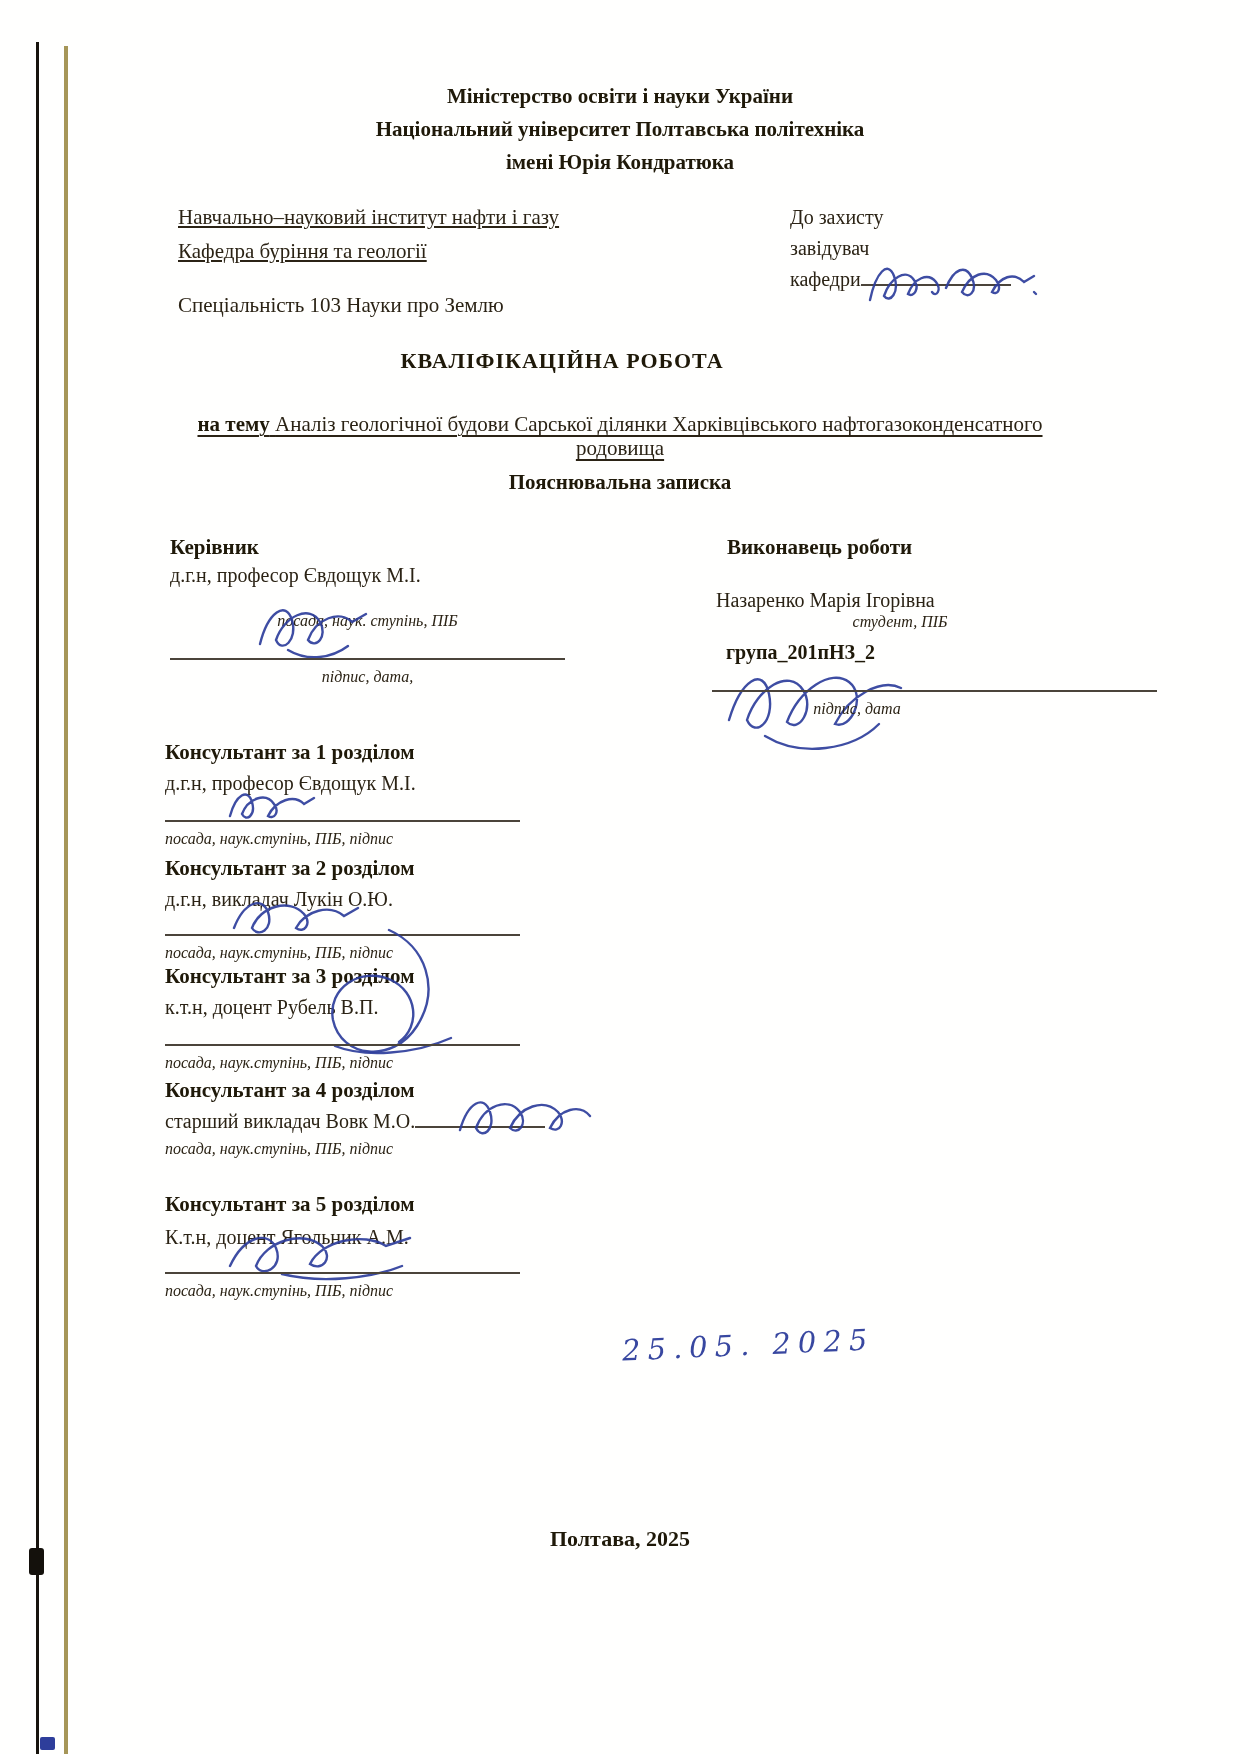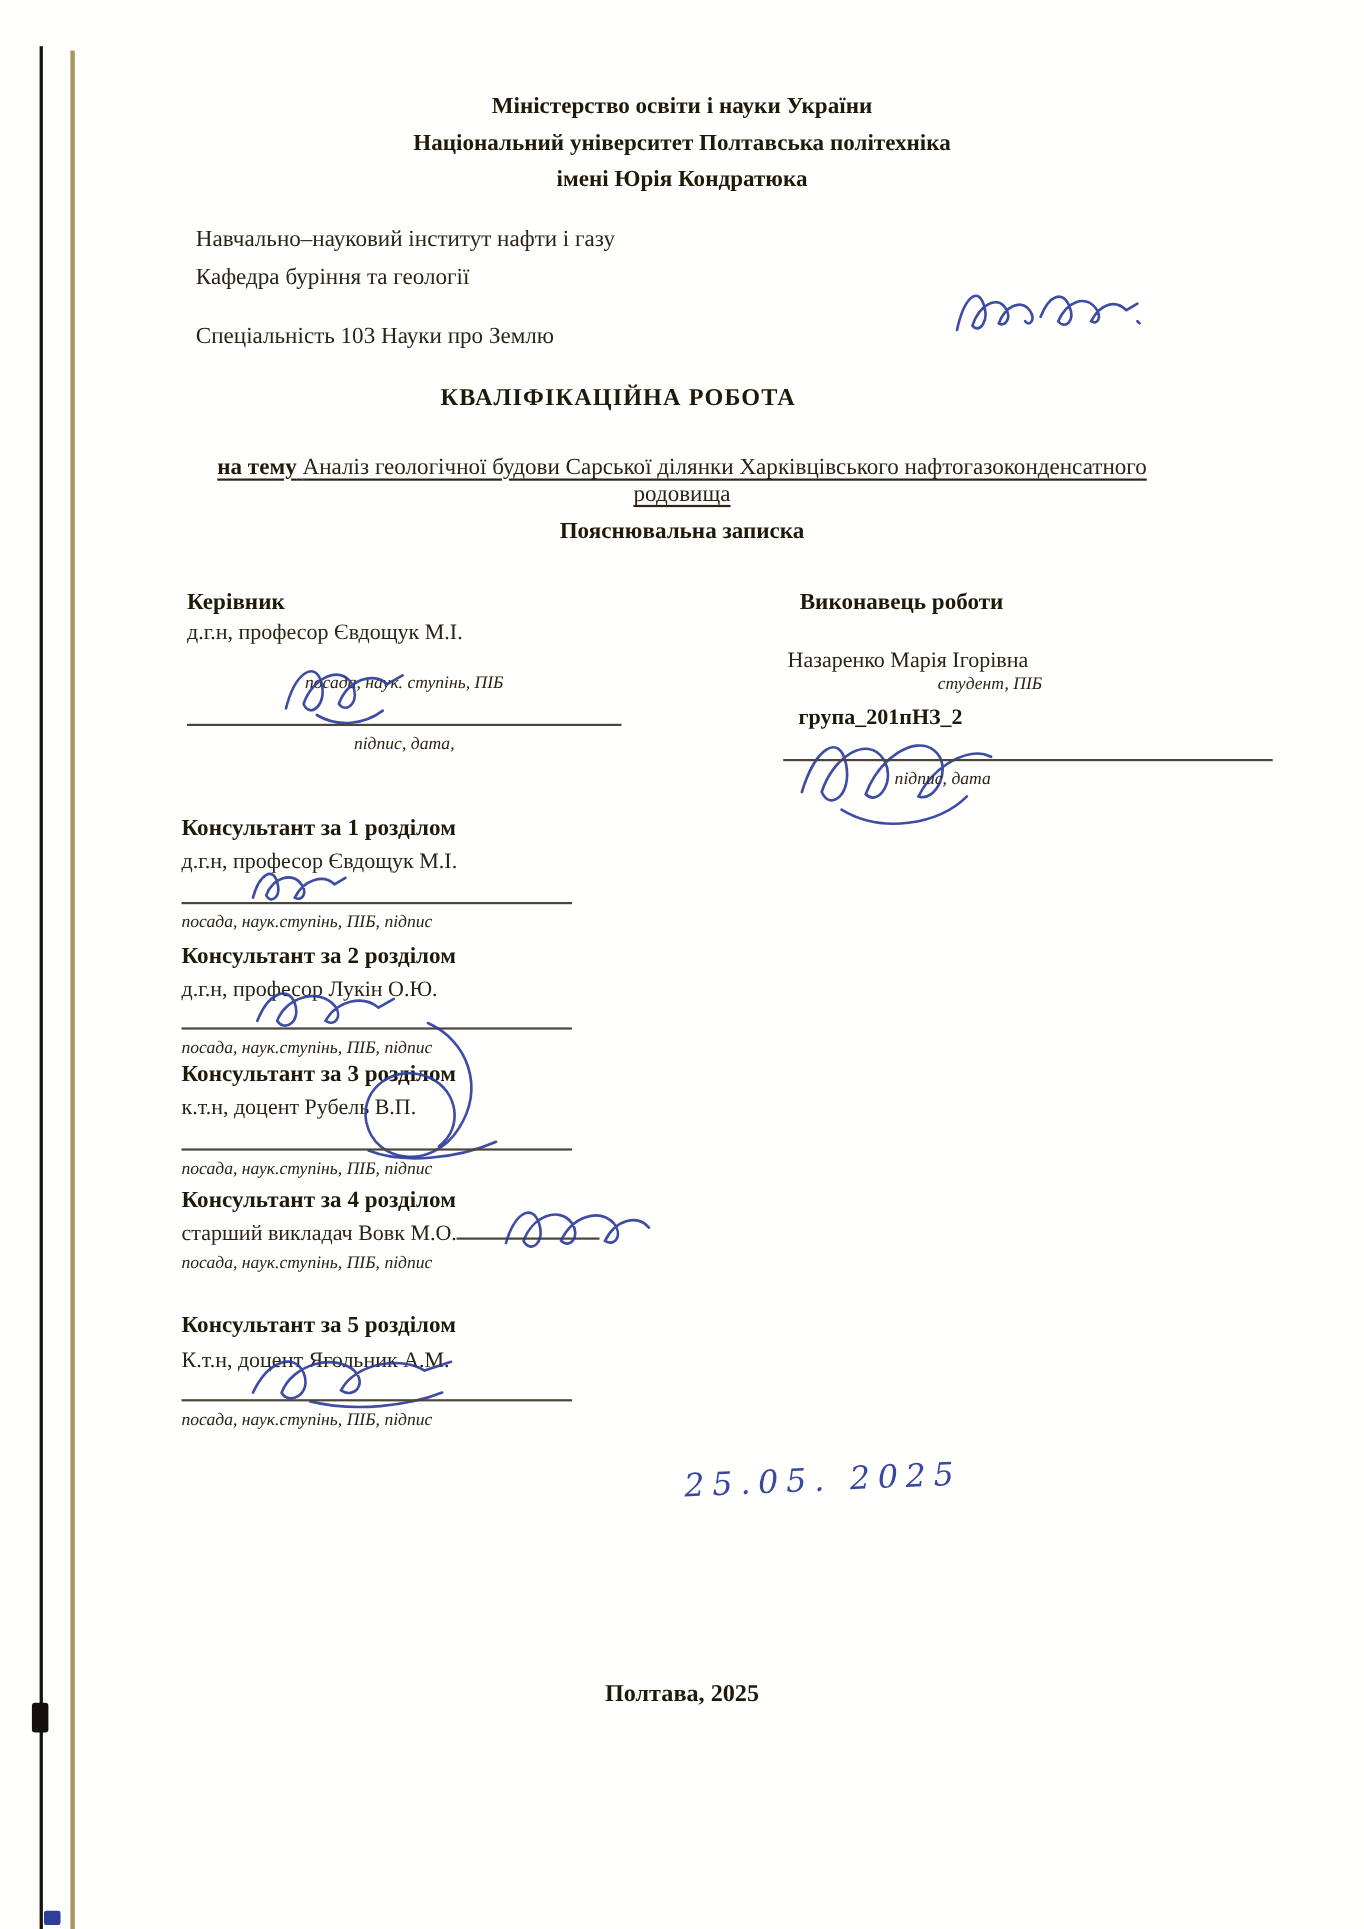--- a/index.html
+++ b/index.html
@@ -57,26 +57,33 @@
   <div class="abs scan-line-olive"></div>
   <div class="abs scan-mark-black"></div>
   <div class="abs scan-mark-blue"></div>
 
   <div class="abs center b" style="top:80px;left:0;width:1240px;font-size:21px;line-height:33px;text-align:center;">
     <div>Міністерство освіти і науки України</div>
     <div>Національний університет Полтавська політехніка</div>
     <div>імені Юрія Кондратюка</div>
   </div>
 
-  <div class="abs" style="top:200px;left:178px;font-size:21px;line-height:34px;">
+  <div class="abs" style="top:200px;left:178px;font-size:21px;line-height:34px;text-decoration:underline;">
     <div>Навчально–науковий інститут нафти і газу</div>
     <div>Кафедра буріння та геології</div>
   </div>
   <div class="abs" style="top:293px;left:178px;font-size:21px;">Спеціальність 103 Науки про Землю</div>
 
+  <div class="abs" style="top:202px;left:790px;font-size:20px;line-height:31px;">
+    <div>До захисту</div>
+    <div>завідувач</div>
+    <div>
+      <span>кафедри</span><span class="iline" style="width:150px;"></span>
+    </div>
+  </div>
   <svg class="sig" style="left:862px;top:238px;" width="180" height="85" viewBox="0 0 180 85">
     <path d="M8,62 C14,34 26,22 32,38 C38,54 28,66 22,58 C28,40 44,30 52,42 C58,50 52,60 46,56 C52,40 66,34 74,44 C80,52 74,60 70,54"></path>
     <path d="M84,50 C92,30 104,26 110,40 C116,54 106,62 100,54 C108,36 124,30 134,42 C140,50 136,58 130,54 C138,38 152,34 162,44 L172,38"></path>
     <path d="M172,54 l2,2"></path>
   </svg>
 
   <div class="abs center b" style="top:348px;left:0;width:1124px;font-size:22px;letter-spacing:1px;">КВАЛІФІКАЦІЙНА РОБОТА</div>
 
   <div class="abs center" style="top:412px;left:180px;width:880px;font-size:21px;line-height:24px;">
     <span class="u"><span class="b">на тему</span> <span>Аналіз геологічної будови  Сарської ділянки Харківцівського нафтогазоконденсатного родовища</span></span>
@@ -106,21 +113,21 @@
 
   <div class="abs b" style="top:740px;left:165px;font-size:21px;">Консультант за 1 розділом</div>
   <div class="abs" style="top:772px;left:165px;font-size:20px;">д.г.н, професор Євдощук М.І.</div>
   <svg class="sig" style="left:222px;top:778px;" width="100" height="50" viewBox="0 0 100 50">
     <path d="M8,38 C14,16 26,10 30,24 C34,38 24,44 20,36 C26,20 44,14 52,26 C58,34 52,42 46,38 C54,22 72,16 82,26 L92,20"></path>
   </svg>
   <div class="hline" style="top:820px;left:165px;width:355px;"></div>
   <div class="abs it sm" style="top:830px;left:165px;">посада, наук.ступінь, ПІБ, підпис</div>
 
   <div class="abs b" style="top:856px;left:165px;font-size:21px;">Консультант за 2 розділом</div>
-  <div class="abs" style="top:888px;left:165px;font-size:20px;">д.г.н, професор Лукін О.Ю.</div>
+  <div class="abs" style="top:888px;left:165px;font-size:20px;">д.г.н, викладач Лукін О.Ю.</div>
   <svg class="sig" style="left:226px;top:888px;" width="140" height="55" viewBox="0 0 140 55">
     <path d="M8,40 C18,14 36,8 42,24 C48,42 32,50 26,40 C34,18 64,10 78,26 C86,36 78,46 70,40 C80,22 104,16 118,28 L132,20"></path>
   </svg>
   <div class="hline" style="top:934px;left:165px;width:355px;"></div>
   <div class="abs it sm" style="top:944px;left:165px;">посада, наук.ступінь, ПІБ, підпис</div>
 
   <div class="abs b" style="top:964px;left:165px;font-size:21px;">Консультант за 3 розділом</div>
   <div class="abs" style="top:996px;left:165px;font-size:20px;">к.т.н, доцент Рубель В.П.</div>
   <svg class="sig" style="left:305px;top:918px;" width="160" height="150" viewBox="0 0 160 150">
     <path d="M84,12 C120,28 136,70 112,108 C88,146 36,140 28,102 C22,70 56,48 86,62 C112,74 116,108 94,124"></path>

